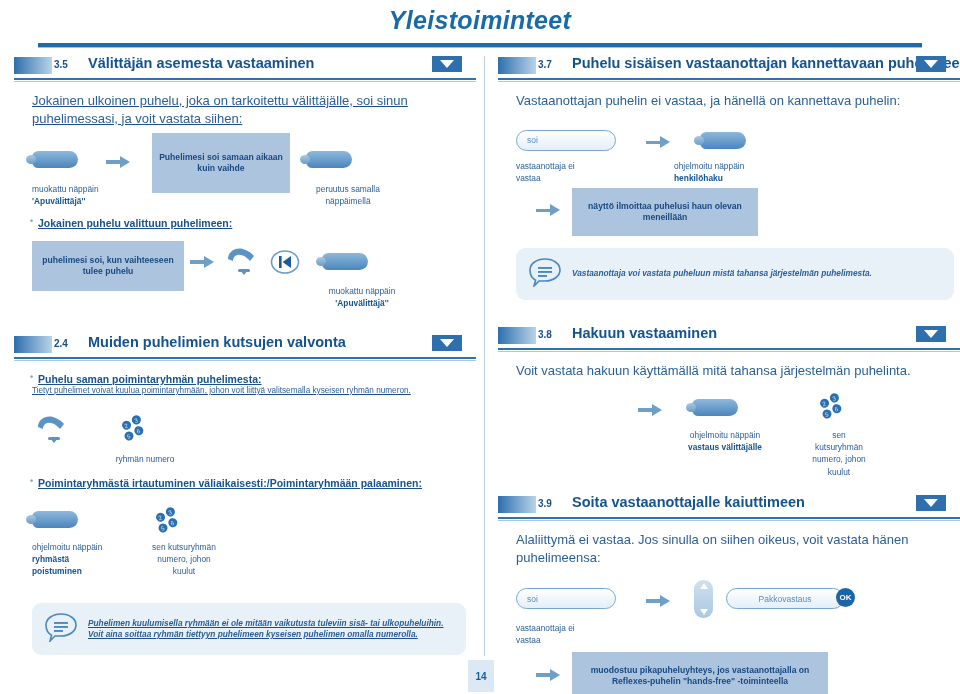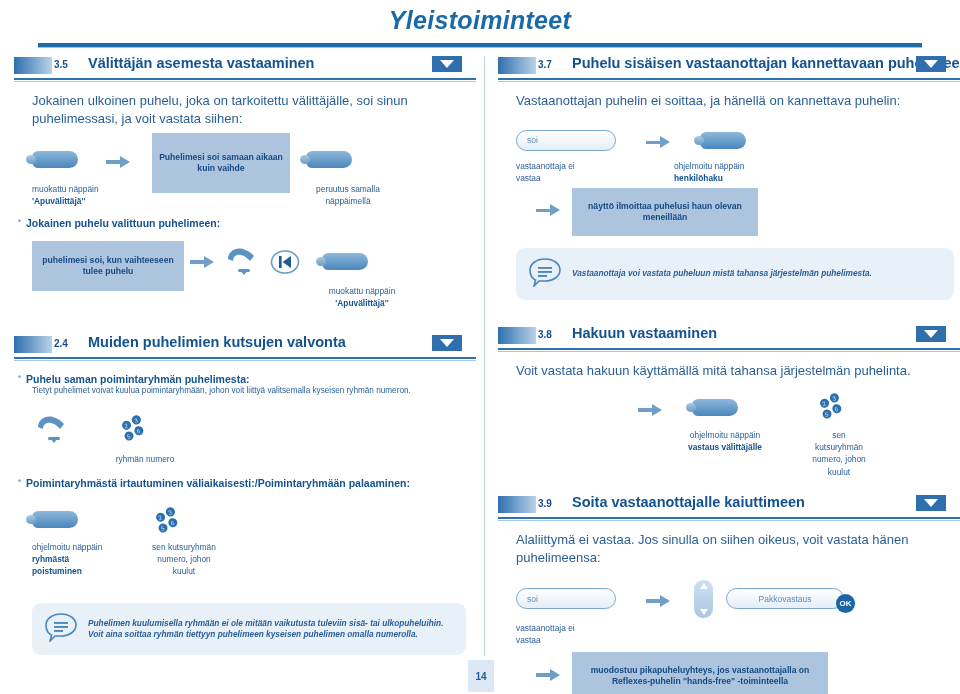--- a/index.html
+++ b/index.html
@@ -24,21 +24,21 @@
     position:absolute;left:38px;top:43px;width:884px;height:4px;
     background:#1c6cab;
   }
   .title-rule2{
     position:absolute;left:38px;top:47px;width:884px;height:1px;
     background:#9fc2df;
   }
 
   
   .col{position:absolute;top:56px;width:462px;height:600px;}
-  .col-left{left:14px;}
+  .col-left{left:14px;text-decoration:underline;}
   .col-right{left:498px;}
   .col-divider{
     position:absolute;left:484px;top:56px;width:1px;height:600px;
     background:#bcd4e8;
   }
 
   
   .sec{position:relative;height:22px;margin:0;}
   .sec .numbox{
     position:absolute;left:0;top:1px;width:38px;height:17px;
@@ -70,21 +70,21 @@
     border-right:7px solid transparent;border-top:8px solid #ffffff;
   }
 
   
   .intro{
     font-size:13px;color:#2a5f96;line-height:1.35;
     margin:14px 0 0 18px;
   }
   .bullet-head{
     font-size:10.5px;font-weight:bold;color:#14538f;
-    margin:0 0 0 12px;position:relative;
+    margin:0 0 0 24px;position:relative;
   }
   .bullet-head:before{
     content:"\2022";position:absolute;left:-8px;top:-1px;
     color:#7aa9cf;font-size:9px;
   }
   .sub-text{
     font-size:8.2px;color:#2a5f96;line-height:1.3;margin:1px 0 0 18px;
   }
 
   
@@ -323,21 +323,21 @@
       <div class="numbox"></div>
       <div class="num">3.7</div>
       <div class="sec-title">Puhelu sisäisen vastaanottajan kannettavaan puhelimeen</div>
       <div class="tri-box">
           <span class="tri"></span>
         </div>
       <div class="rule"></div>
       <div class="rule-lite"></div>
     </div>
 
-    <div class="intro">Vastaanottajan puhelin ei soittaa, ja hänellä on kannettava puhelin:</div>
+    <div class="intro">Vastaanottajan puhelin ei vastaa, ja hänellä on kannettava puhelin:</div>
 
     <div class="flow" style="height:66px;margin-top:10px;">
       <div class="r display-pill" style="left:18px;top:10px;width:78px;">soi</div>
       <div class="r arrow" style="left:148px;top:14px;"></div>
       <div class="r keybtn" style="left:202px;top:12px;"></div>
       <div class="r caption" style="left:18px;top:40px;width:140px;">
         <span>vastaanottaja ei</span><br>
         <span>vastaa</span>
       </div>
       <div class="r caption" style="left:176px;top:40px;width:160px;">
@@ -419,21 +419,21 @@
     <div class="intro">Alaliittymä ei vastaa. Jos sinulla on siihen oikeus, voit vastata hänen puhelimeensa:</div>
 
     <div class="flow" style="height:66px;margin-top:12px;">
       <div class="r display-pill" style="left:18px;top:10px;width:78px;">soi</div>
       <div class="r arrow" style="left:148px;top:14px;"></div>
       <div class="r rocker" style="left:196px;top:2px;">
         <i class="up"></i>
         <i class="dn"></i>
       </div>
       <div class="r display-pill" style="left:228px;top:10px;width:96px;justify-content:center;">Pakkovastaus</div>
-      <div class="r okbtn" style="left:338px;top:16px;">OK</div>
+      <div class="r okbtn" style="left:338px;top:10px;">OK</div>
       <div class="r caption" style="left:18px;top:44px;width:140px;">
         <span>vastaanottaja ei</span><br>
         <span>vastaa</span>
       </div>
     </div>
 
     <div class="flow" style="height:48px;margin-top:8px;">
       <div class="r arrow" style="left:38px;top:14px;"></div>
       <div class="r msgbox" style="left:74px;top:0px;width:244px;height:40px;">muodostuu pikapuheluyhteys, jos vastaanottajalla on Reflexes-puhelin "hands-free" -toiminteella</div>
     </div>

